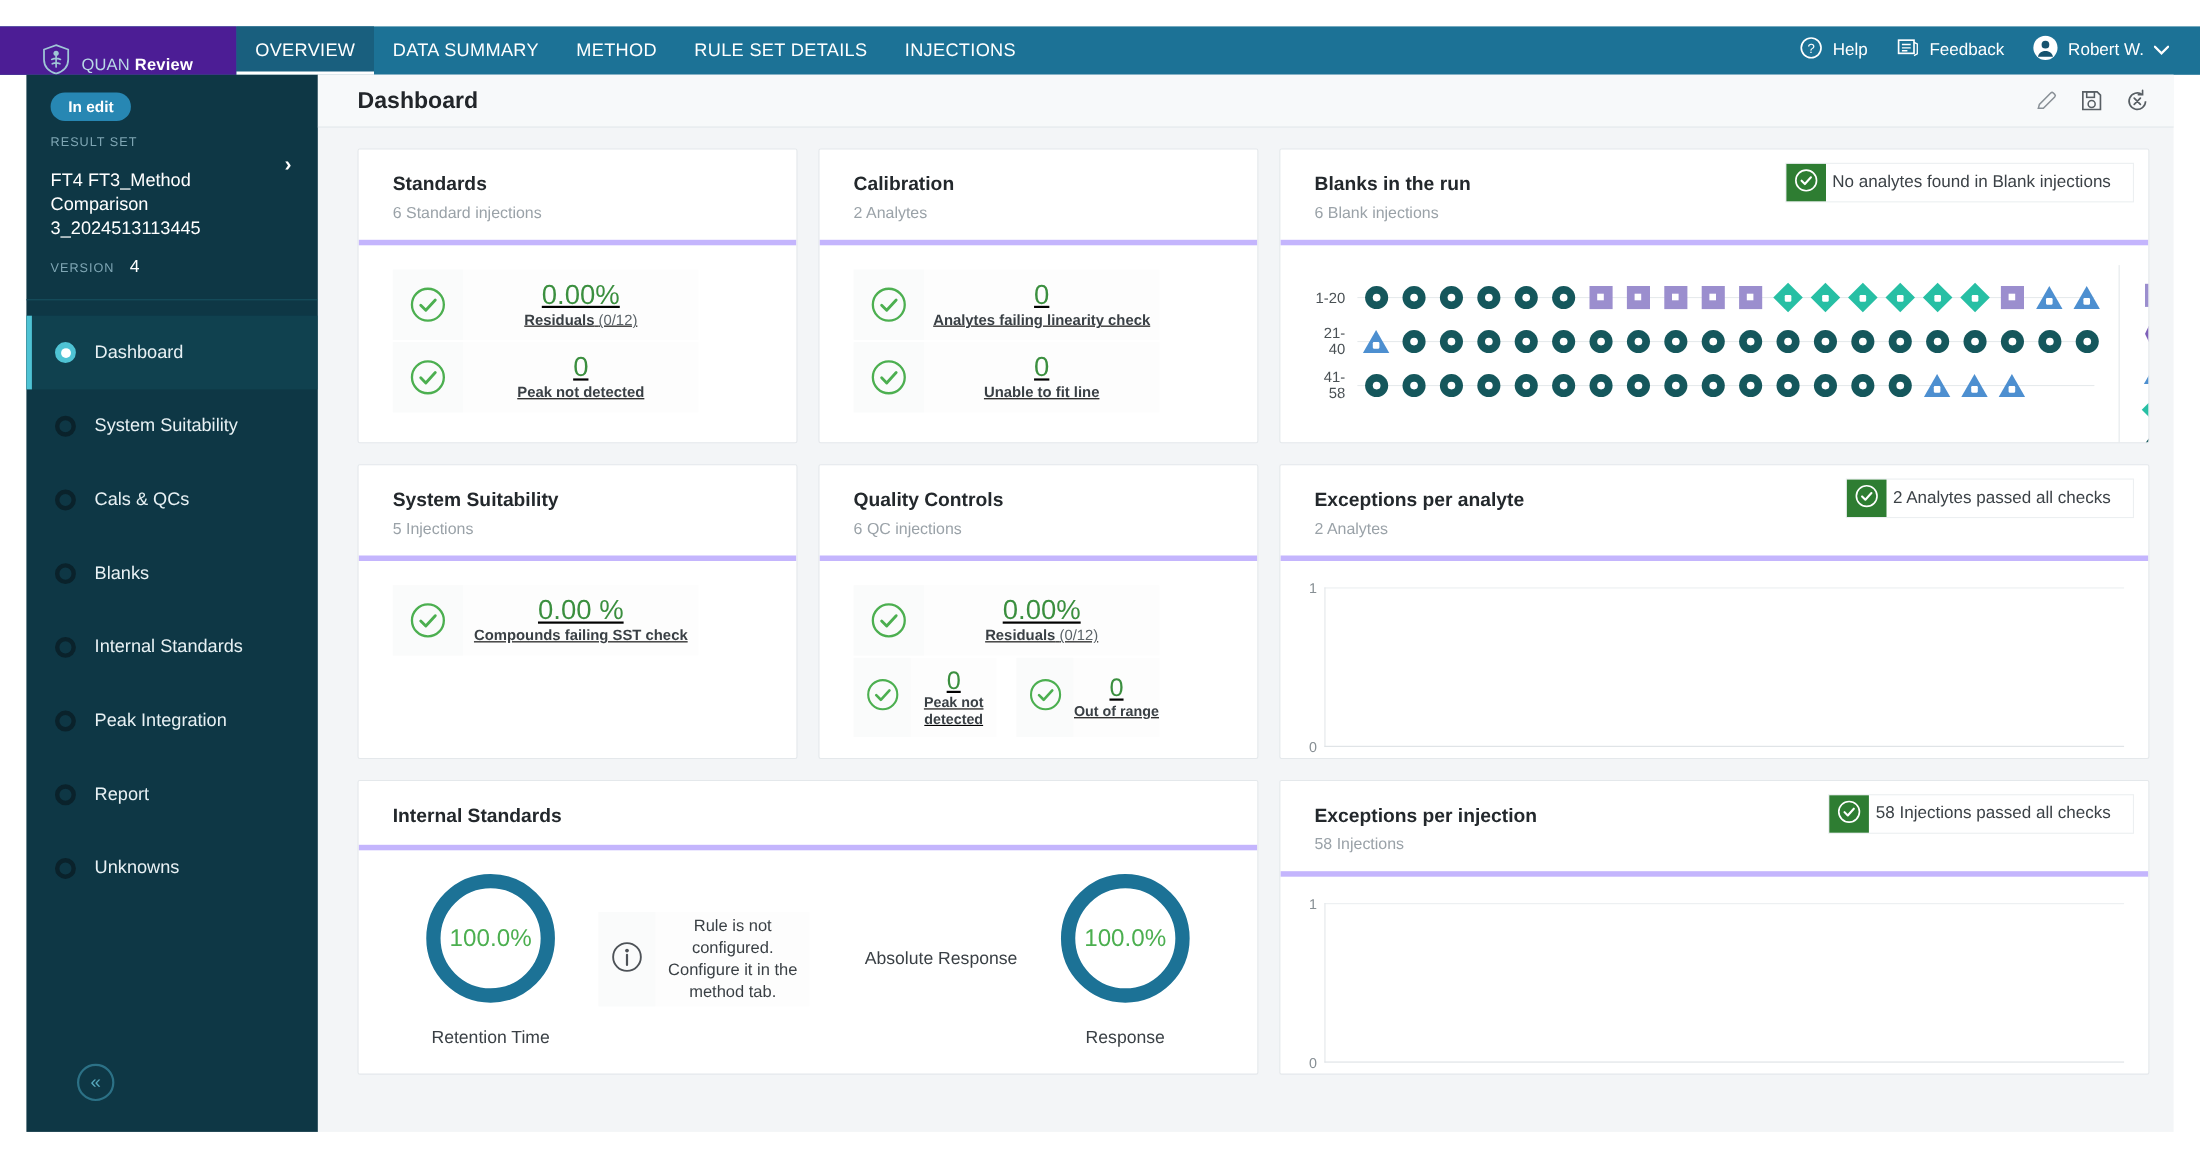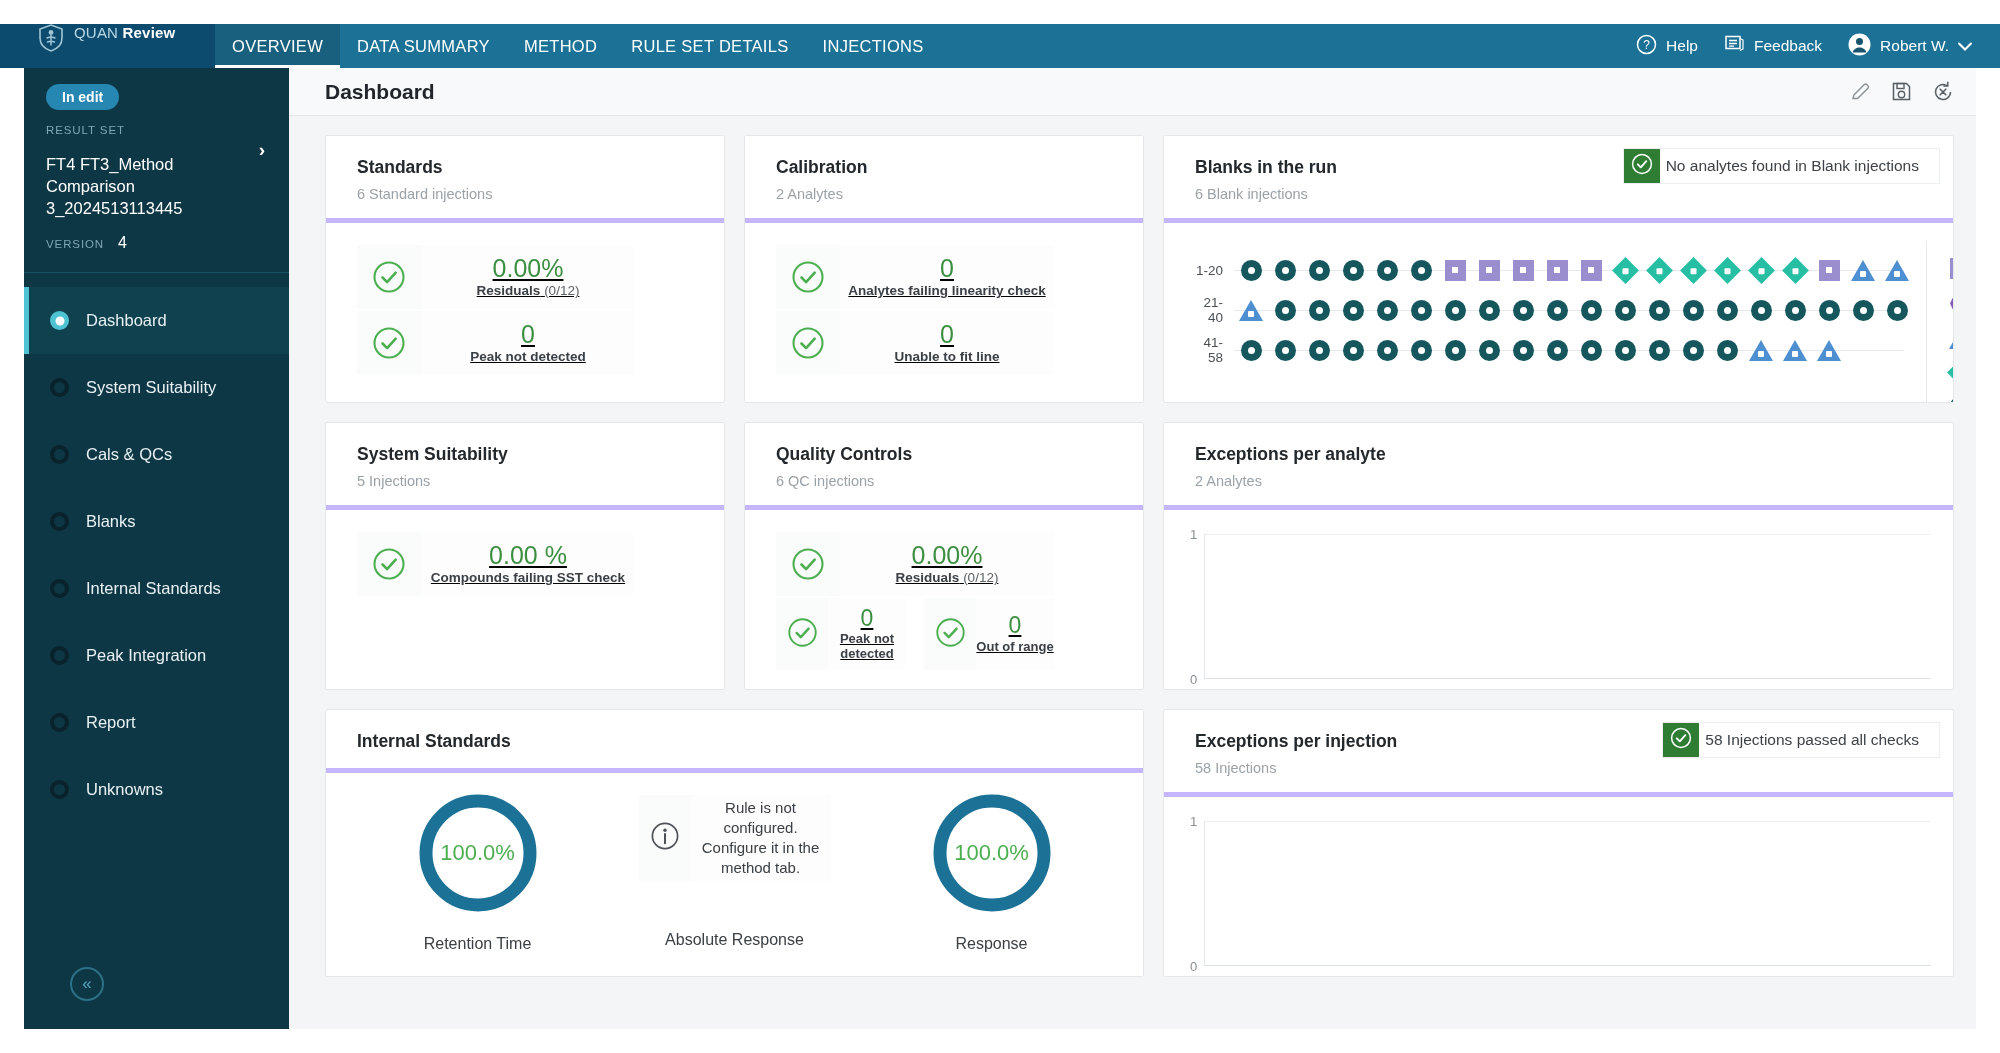--- a/index.html
+++ b/index.html
@@ -8,21 +8,21 @@
     font-family: "Liberation Sans", sans-serif;
     background: #ffffff; overflow: hidden;
   }
 
   
   .topbar {
     position: absolute; left: 0; top: 24px; width: 2000px; height: 44px;
     background: #1c7296; display: flex; align-items: stretch;
   }
   .brand {
-    width: 215px; background: #0c4a6e; display: flex; align-items: flex-start;
+    width: 215px; background: #4c1d95; display: flex; align-items: flex-end;
     gap: 10px; padding-left: 38px;
   }
   .brand-logo {
     width: 26px; height: 28px; flex: none; position: relative;
   }
   .brand-logo svg { display: block; }
   .brand-text { font-size: 15px; color: #b9d9e6; letter-spacing: .2px; white-space: nowrap; }
   .brand-text b { color: #ffffff; font-weight: bold; }
 
   .navtabs { display: flex; align-items: stretch; }
@@ -233,21 +233,21 @@
     font-size: 22px; color: #4caf50;
   }
   .is-lbl { font-size: 16px; color: #3a4045; }
   .is-note { display: flex; align-items: stretch; height: 86px; }
   .is-note .nic { width: 52px; background: #fafbfb; display: flex; align-items: center; justify-content: center; flex: none; }
   .is-note .ntx {
     background: #fdfdfd; display: flex; align-items: center; justify-content: center;
     font-size: 15px; color: #3a4045; text-align: center; line-height: 1.35;
     width: 140px; padding: 0 8px;
   }
-  .is-note-wrap { display: flex; flex-direction: column; align-items: center; gap: 50px; }
+  .is-note-wrap { display: flex; flex-direction: row; align-items: center; gap: 50px; }
 </style>
 </head>
 <body>
 
 <div class="topbar">
   <div class="brand">
     <span class="brand-logo">
       <svg width="26" height="28" viewBox="0 0 26 28">
         <path d="M13 1 L24 5 V14 C24 21 19 25 13 27 C7 25 2 21 2 14 V5 Z" fill="none" stroke="#9fc6d6" stroke-width="1.6"></path>
         <circle cx="13" cy="8.5" r="2.4" fill="#9fc6d6"></circle>
@@ -786,20 +786,31 @@
                 <div class="metric-val">0</div>
                 <div class="metric-lbl">Out of range</div>
               </div>
             </div>
           </div>
         </div>
       </div>
     </div>
 
     <div class="card">
+      <div class="banner">
+        <div class="bic">
+          <span>
+            <svg width="22" height="22" viewBox="0 0 22 22">
+                <circle cx="11" cy="11" r="9.4" fill="none" stroke="#ffffff" stroke-width="1.5"></circle>
+                <path d="M6.8 11.3l3 3 5.5-6.1" fill="none" stroke="#ffffff" stroke-width="1.9" stroke-linecap="round" stroke-linejoin="round"></path>
+              </svg>
+          </span>
+        </div>
+        <div class="btx">2 Analytes passed all checks</div>
+      </div>
       <div class="card-head">
         <div class="card-title">Exceptions per analyte</div>
         <div class="card-sub">2 Analytes</div>
       </div>
       <div class="plot">
         <div class="plot-inner">
           <div class="plot-yt top">1</div>
           <div class="plot-yt bot">0</div>
           <div class="plot-grid-top"></div>
           <div class="plot-axis-y"></div>

